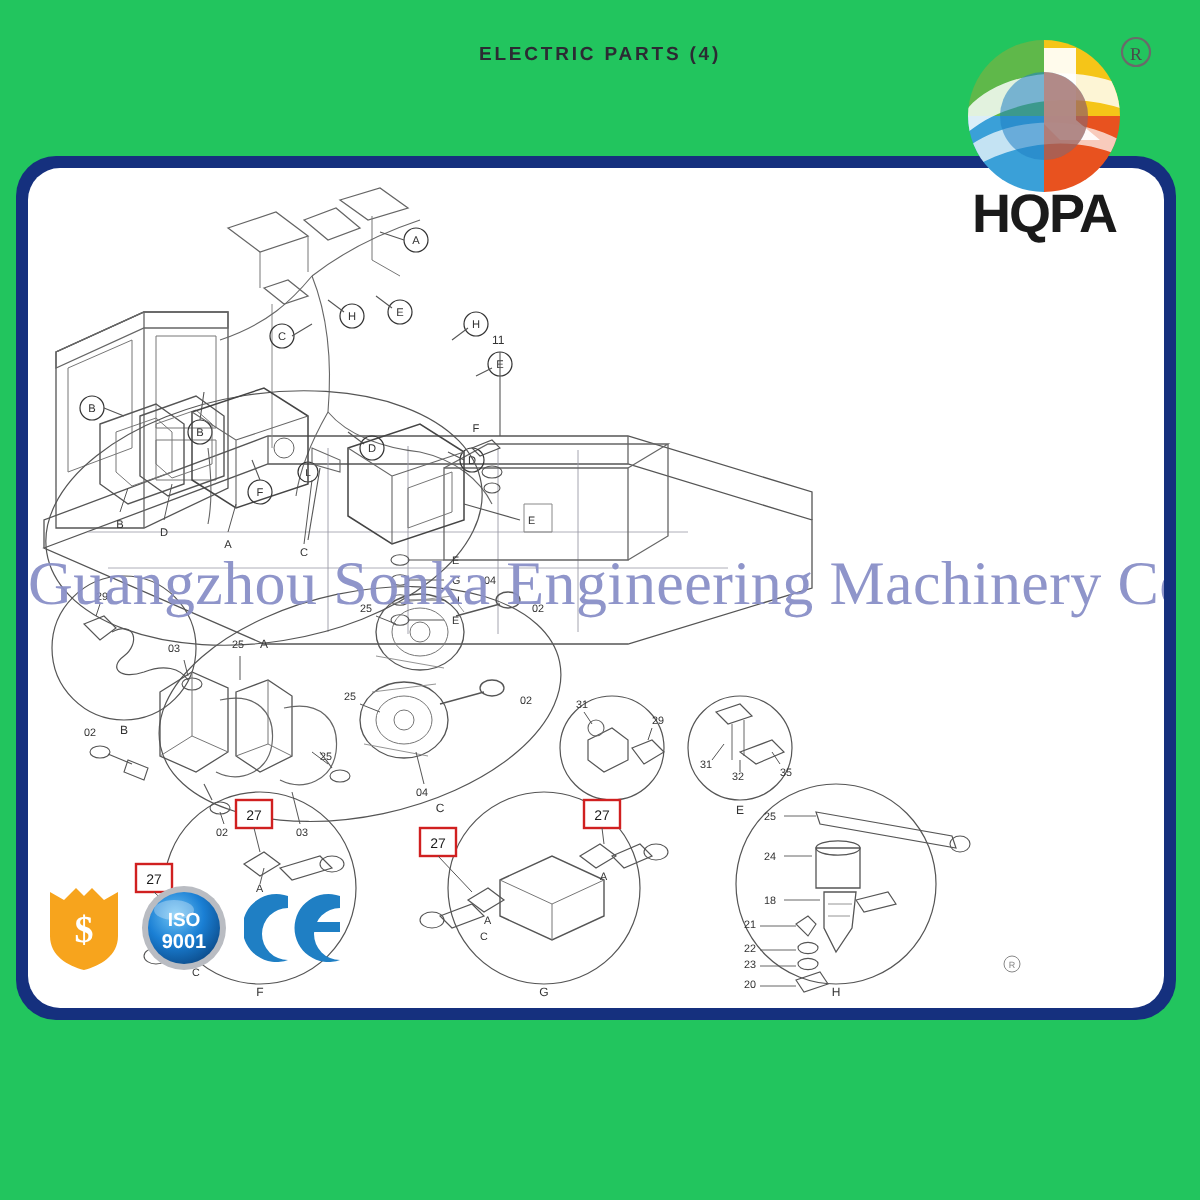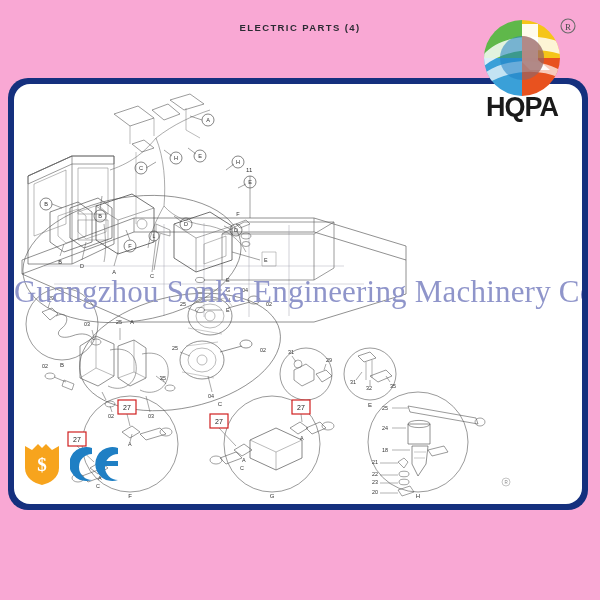--- a/index.html
+++ b/index.html
@@ -1,18 +1,18 @@
 <!DOCTYPE html>
 <html><head>
 <meta charset="utf-8">
 <style>
   html,body{margin:0;padding:0;background:#ffffff;}
   body{width:600px;height:600px;overflow:hidden;
        font-family:"Liberation Sans", sans-serif;}
-  #stage{position:relative;width:600px;height:600px;background:#f9a8d4;}
+  #stage{position:relative;width:600px;height:600px;background:#22c55e;}
 
   
   .frame-outer{position:absolute;left:8px;top:78px;width:580px;height:432px;
        background:#15307e;border-radius:20px;}
   .frame-inner{position:absolute;left:14px;top:84px;width:568px;height:420px;
        background:#ffffff;border-radius:16px;overflow:hidden;}
 
   .title{position:absolute;left:0;top:22px;width:100%;text-align:center;
        font-size:9.5px;letter-spacing:1.4px;font-weight:bold;color:#2b2b33;}
 
@@ -379,20 +379,36 @@
 
     <div class="badges">
 
       <div class="badge">
         <svg width="40" height="44" viewBox="0 0 40 44">
           <path d="M3 4 L3 26 C3 36 12 41 20 43 C28 41 37 36 37 26 L37 4 L30 8 L24 2 L20 6 L16 2 L10 8 Z" fill="#f7a41d"></path>
           <text x="20" y="29" text-anchor="middle" fill="#ffffff" font-family="Liberation Serif, serif" font-size="19" font-weight="bold">$</text>
         </svg>
       </div>
 
+      <div class="badge">
+        <svg width="44" height="44" viewBox="0 0 44 44">
+          <defs>
+            <radialGradient id="isoG" cx="38%" cy="32%" r="72%">
+              <stop offset="0%" stop-color="#6fc4f5"></stop>
+              <stop offset="55%" stop-color="#1a7fd4"></stop>
+              <stop offset="100%" stop-color="#0d4f8f"></stop>
+            </radialGradient>
+          </defs>
+          <circle cx="22" cy="22" r="21" fill="#b9bcc2"></circle>
+          <circle cx="22" cy="22" r="18" fill="url(#isoG)"></circle>
+          <ellipse cx="17" cy="13" rx="10" ry="5" fill="#ffffff" opacity=".3"></ellipse>
+          <text x="22" y="21" text-anchor="middle" fill="#ffffff" font-family="Liberation Sans, sans-serif" font-size="9.5" font-weight="bold">ISO</text>
+          <text x="22" y="32" text-anchor="middle" fill="#ffffff" font-family="Liberation Sans, sans-serif" font-size="10" font-weight="bold">9001</text>
+        </svg>
+      </div>
 
       <div class="badge">
         <svg width="50" height="44" viewBox="0 0 50 44">
           <path d="M22 6 A17 17 0 1 0 22 38 A13 13 0 1 1 22 12 Z" fill="#1f7fc4"></path>
           <path d="M48 6 A17 17 0 1 0 48 38 A13 13 0 1 1 48 12 Z" fill="#1f7fc4"></path>
           <rect x="35" y="19" width="13" height="5" fill="#1f7fc4"></rect>
         </svg>
       </div>
 
     </div>

